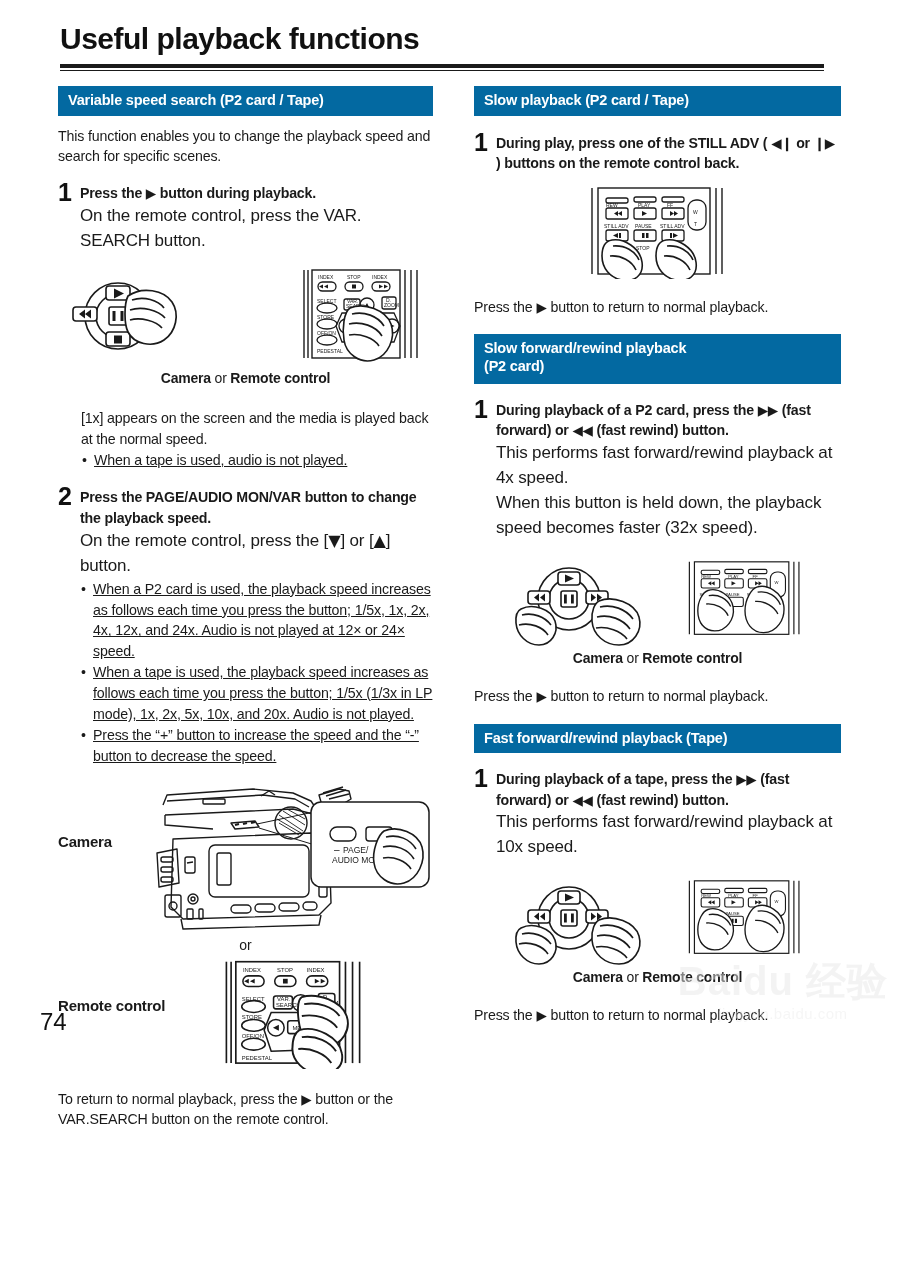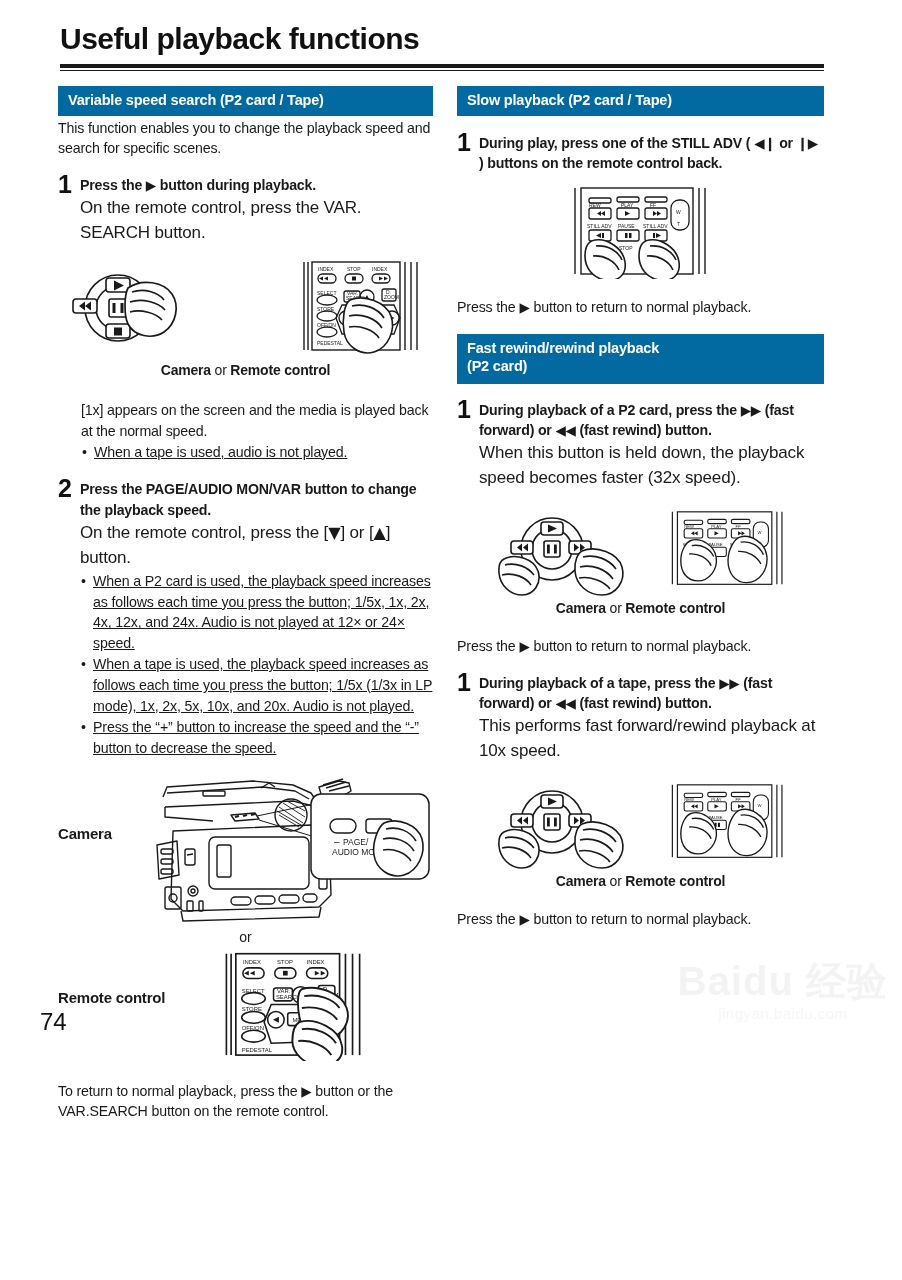--- a/index.html
+++ b/index.html
@@ -51,21 +51,21 @@
 
   
   .col-left {
     position: absolute;
     left: 58px;
     top: 86px;
     width: 375px;
   }
   .col-right {
     position: absolute;
-    left: 457px;
+    left: 474px;
     top: 86px;
     width: 367px;
   }
 
   
   .sec-bar {
     background: #0369a1;
     color: #ffffff;
     font-weight: bold;
     font-size: 14.5px;
@@ -183,21 +183,21 @@
 <div class="page">
 
   <div class="page-title">Useful playback functions</div>
   <div class="title-rule"></div>
   <div class="title-rule2"></div>
 
   <div class="col-left">
 
     <div class="sec-bar">Variable speed search (P2 card / Tape)</div>
 
-    <div class="ptxt" style="margin-top:2px;">This function enables you to change the playback speed and search for specific scenes.</div>
+    <div class="ptxt" style="margin-top:10px;">This function enables you to change the playback speed and search for specific scenes.</div>
 
     <div class="step" style="margin-top:16px;">
       <div class="step-num">1</div>
       <div class="step-body">
         <div class="step-head">
           <span>Press the</span>
           <span class="g">▶</span>
           <span>button during playback.</span>
         </div>
         <div class="step-sub">On the remote control, press the VAR. SEARCH button.</div>
@@ -539,30 +539,31 @@
       </svg>
     </div>
 
     <div class="ptxt" style="margin-top:18px;">
       <span>Press the</span>
       <span class="g">▶</span>
       <span>button to return to normal playback.</span>
     </div>
 
     <div class="sec-bar two-line" style="margin-top:16px;">
-      <div>Fast rewind/rewind playback</div>
+      <div>Slow forward/rewind playback</div>
       <div>(P2 card)</div>
     </div>
 
     <div class="step" style="margin-top:16px;">
       <div class="step-num">1</div>
       <div class="step-body">
         <div class="step-head">
           <span>During playback of a P2 card, press the </span><span class="g">▶▶</span><span> (fast forward) or </span><span class="g">◀◀</span><span> (fast rewind) button.</span>
         </div>
+        <div class="step-sub">This performs fast forward/rewind playback at 4x speed.</div>
         <div class="step-sub">When this button is held down, the playback speed becomes faster (32x speed).</div>
       </div>
     </div>
 
     <div class="illus-row" style="margin-top:10px;">
       <svg width="175" height="95" viewBox="0 0 175 95">
         <g fill="none" stroke="#1a1a1a" stroke-width="1.6">
           <circle cx="58" cy="48" r="31"></circle>
           <circle cx="58" cy="48" r="20"></circle>
         </g>
@@ -641,20 +642,21 @@
     <div class="cap" style="margin-top:4px;">
       <span>Camera</span><span class="reg"> or </span><span>Remote control</span>
     </div>
 
     <div class="ptxt" style="margin-top:20px;">
       <span>Press the</span>
       <span class="g">▶</span>
       <span>button to return to normal playback.</span>
     </div>
 
+    <div class="sec-bar" style="margin-top:17px;">Fast forward/rewind playback (Tape)</div>
 
     <div class="step" style="margin-top:16px;">
       <div class="step-num">1</div>
       <div class="step-body">
         <div class="step-head">
           <span>During playback of a tape, press the </span><span class="g">▶▶</span><span> (fast forward) or </span><span class="g">◀◀</span><span> (fast rewind) button.</span>
         </div>
         <div class="step-sub">This performs fast forward/rewind playback at 10x speed.</div>
       </div>
     </div>

